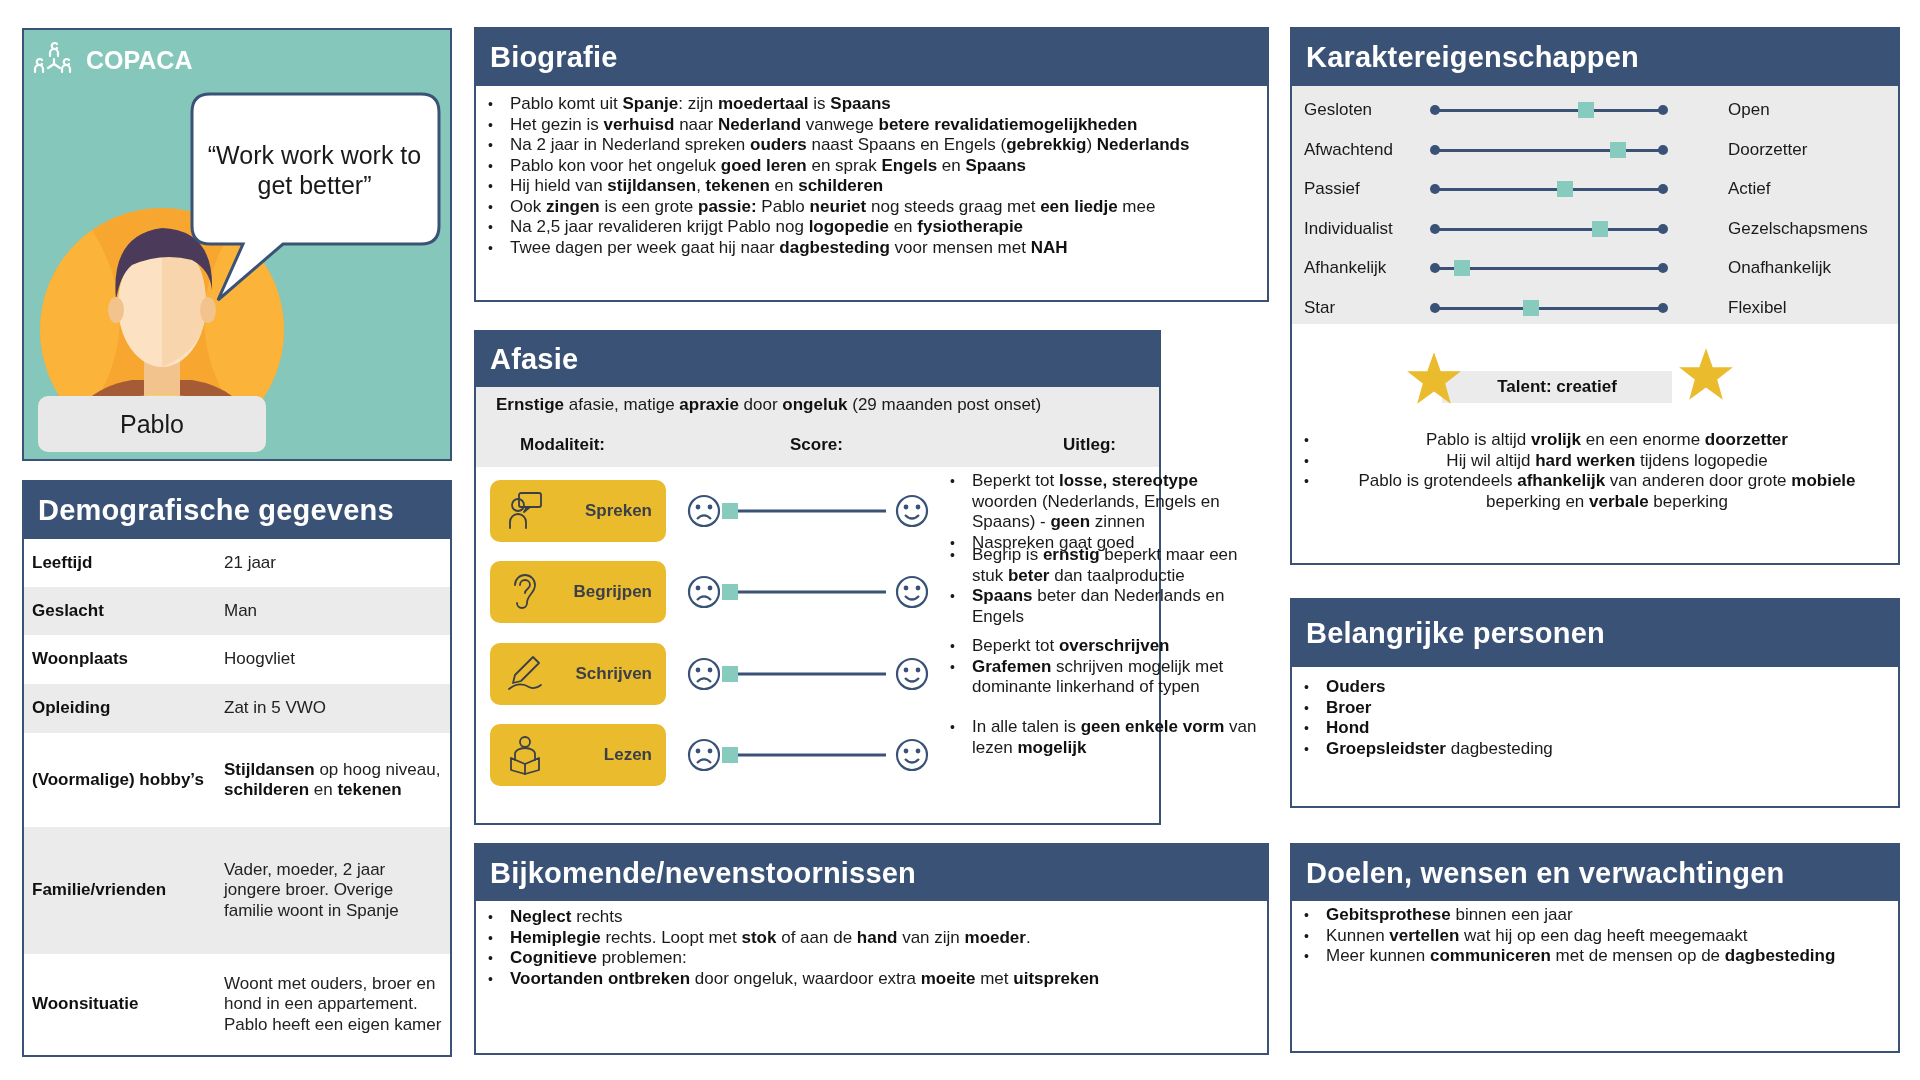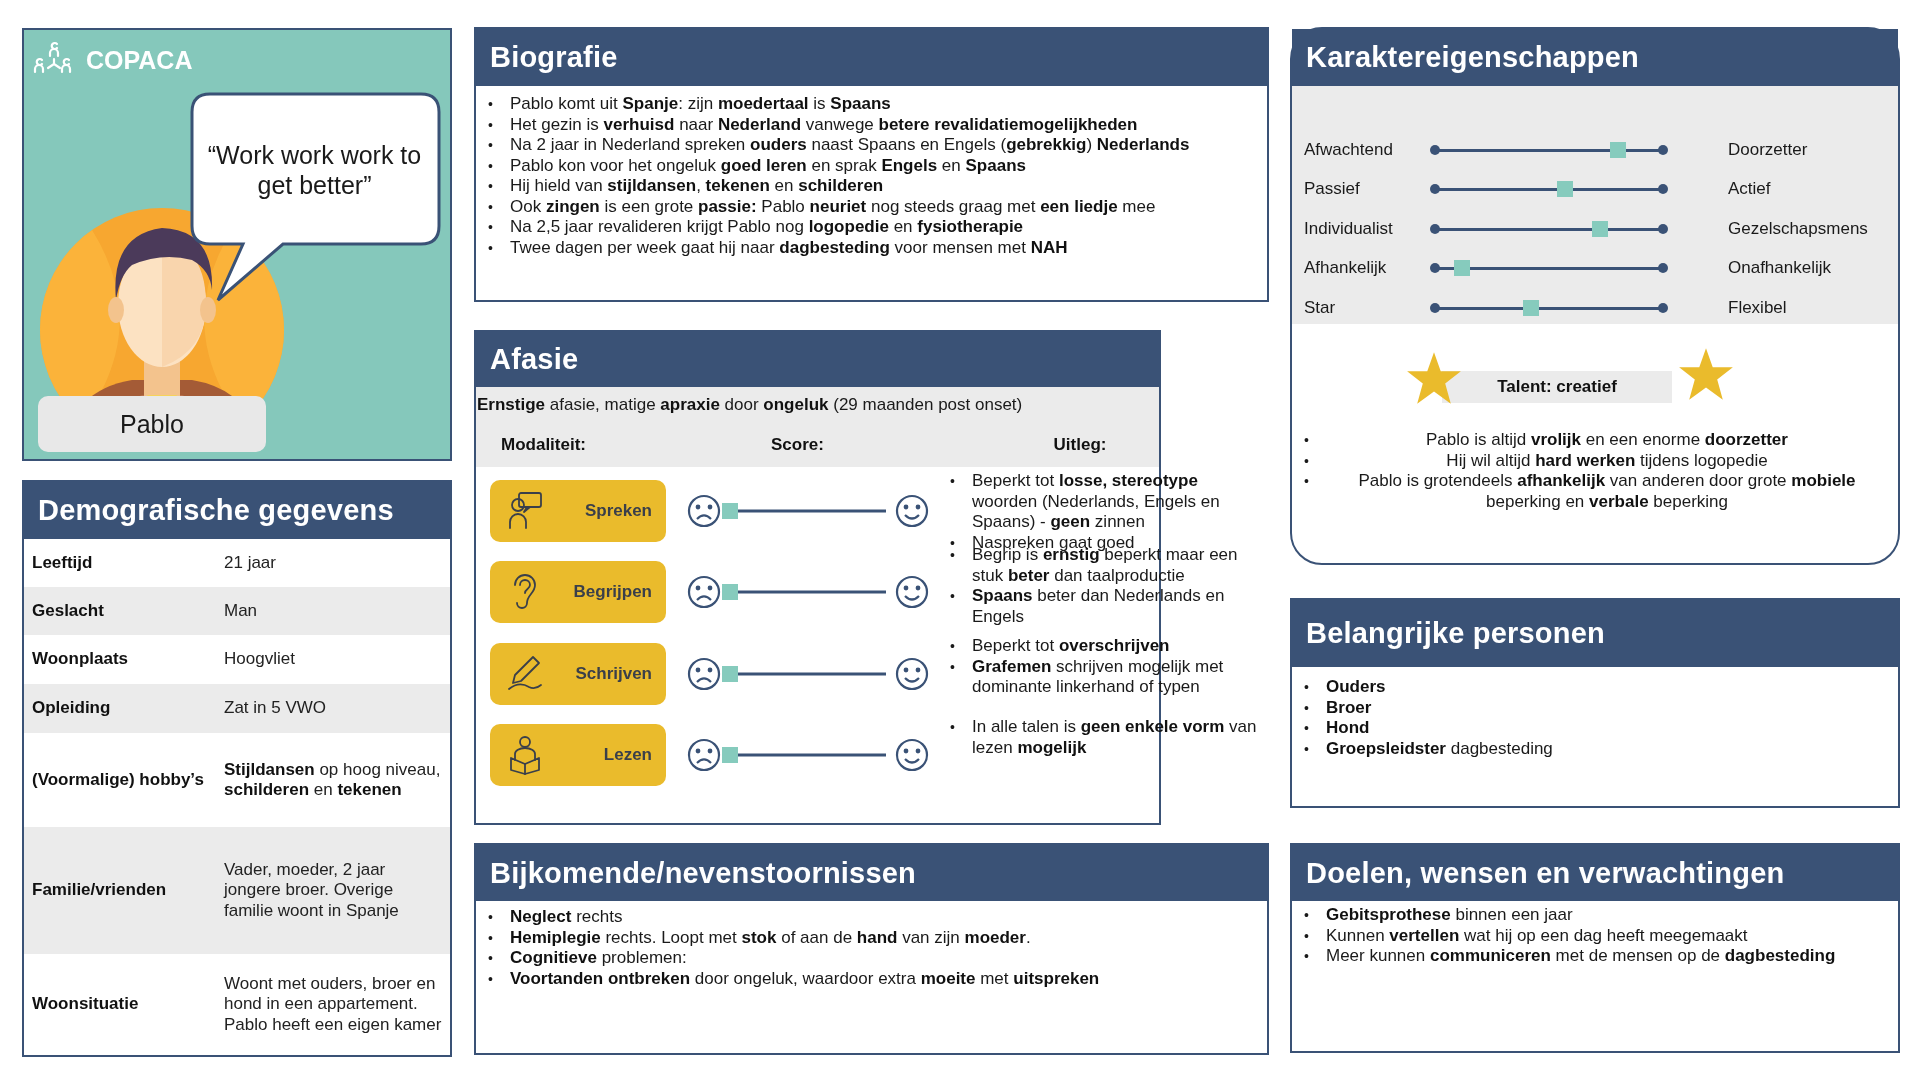--- a/index.html
+++ b/index.html
@@ -34,36 +34,36 @@
   .demo-val { flex: 1; color: #222; }
 
   
   #bio { left: 474px; top: 27px; width: 795px; height: 275px; }
   #bio .panel-header { height: 57px; }
   #bio ul { padding: 8px 10px 0 8px; }
 
   
   #afasie { left: 474px; top: 330px; width: 687px; height: 495px; }
   #afasie .panel-header { height: 55px; }
-  #afasie-summary-band { background: #ebebeb; height: 80px; padding: 8px 12px 0 1px; font-size: 17px; }
+  #afasie-summary-band { background: #ebebeb; height: 80px; padding: 8px 12px 0 20px; font-size: 17px; }
   #afasie-cols { display: flex; margin-top: 20px; font-weight: 700; font-size: 17px; color: #111; }
   .afasie-row { position: absolute; left: 14px; height: 64px; display: flex; align-items: center; }
   .modal-btn { width: 176px; height: 62px; background: #eabb2c; border-radius: 10px; display: flex; align-items: center; padding: 0 14px 0 14px; gap: 10px; font-weight: 700; font-size: 17px; color: #3a3f4a; }
   .modal-btn .lbl { flex: 1; text-align: right; }
   .score { position: absolute; left: 196px; width: 250px; height: 40px; }
   .afasie-expl { position: absolute; left: 470px; width: 320px; }
   .afasie-expl ul.bul > li { font-size: 17px; line-height: 20.5px; }
 
   
   #bijk { left: 474px; top: 843px; width: 795px; height: 212px; }
   #bijk .panel-header { height: 56px; }
   #bijk ul { padding: 6px 10px 0 8px; }
 
   
-  #karakter { left: 1290px; top: 27px; width: 610px; height: 538px; border-radius: 32px; }
+  #karakter { left: 1290px; top: 27px; width: 610px; height: 538px; }
   #karakter .panel-header { height: 57px; }
   #traits { background: #ebebeb; height: 238px; padding-top: 5px; position: relative; }
   .trait { position: absolute; left: 0; width: 100%; height: 38px; font-size: 17px; color: #1a1a1a; }
   .trait .l { position: absolute; left: 12px; top: 9px; }
   .trait .r { position: absolute; left: 436px; top: 9px; }
   .trait .track { position: absolute; left: 142px; width: 230px; top: 18px; height: 3px; background: #3a5276; }
   .trait .dot { position: absolute; width: 10px; height: 10px; border-radius: 50%; background: #3a5276; top: -4px; }
   .trait .knob { position: absolute; width: 16px; height: 16px; background: #86cbbd; top: -7px; cursor: pointer; }
   #talent { position: relative; height: 100px; }
   #talent-bar { position: absolute; left: 150px; top: 47px; width: 230px; height: 32px; background: #ebebeb; display: flex; align-items: center; justify-content: center; font-weight: 700; font-size: 17px; color: #111; }
@@ -322,20 +322,29 @@
       <li><b>Neglect</b><span> rechts</span></li>
       <li><b>Hemiplegie</b><span> rechts. Loopt met </span><b>stok</b><span> of aan de </span><b>hand</b><span> van zijn </span><b>moeder</b><span>.</span></li>
       <li><b>Cognitieve</b><span> problemen:</span></li>
       <li><b>Voortanden ontbreken</b><span> door ongeluk, waardoor extra </span><b>moeite</b><span> met </span><b>uitspreken</b></li>
     </ul>
 </div>
 
 <div class="panel" id="karakter">
   <div class="panel-header">Karaktereigenschappen</div>
   <div id="traits">
+      <div class="trait" style="top: 5px;">
+        <span class="l">Gesloten</span>
+        <div class="track">
+          <div class="dot" style="left:-4px"></div>
+          <div class="dot" style="right:-4px"></div>
+          <div class="knob" style="left:143.8px"></div>
+        </div>
+        <span class="r">Open</span>
+      </div>
       <div class="trait" style="top: 44.5px;">
         <span class="l">Afwachtend</span>
         <div class="track">
           <div class="dot" style="left:-4px"></div>
           <div class="dot" style="right:-4px"></div>
           <div class="knob" style="left:176px"></div>
         </div>
         <span class="r">Doorzetter</span>
       </div>
       <div class="trait" style="top: 84px;">

